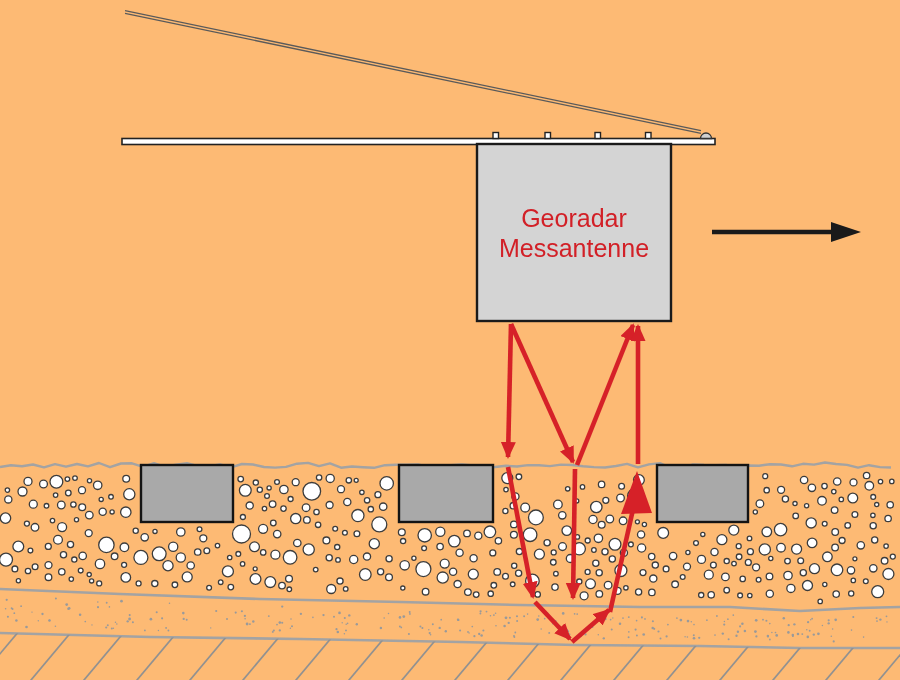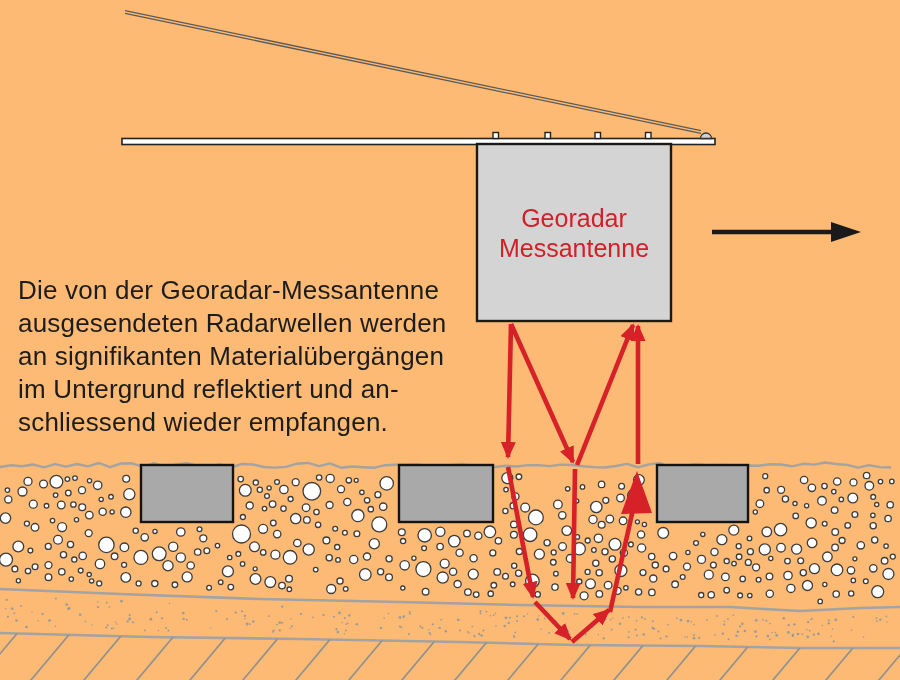--- a/index.html
+++ b/index.html
@@ -703,18 +703,13 @@
 
     <g fill="#1a1a1a">
       <line x1="712" y1="232" x2="834" y2="232" stroke-width="4.6" stroke="#1a1a1a"></line>
       <polygon points="831,222 861,232 831,242"></polygon>
     </g>
   </svg>
 
   <div class="antenna-label">Georadar
 Messantenne</div>
 
-  <div class="caption">Die von der Georadar-Messantenne
-ausgesendeten Radarwellen werden
-an signifikanten Materialübergängen
-im Untergrund reflektiert und an-
-schliessend wieder empfangen.</div>
 </div>
 
 </body></html>

